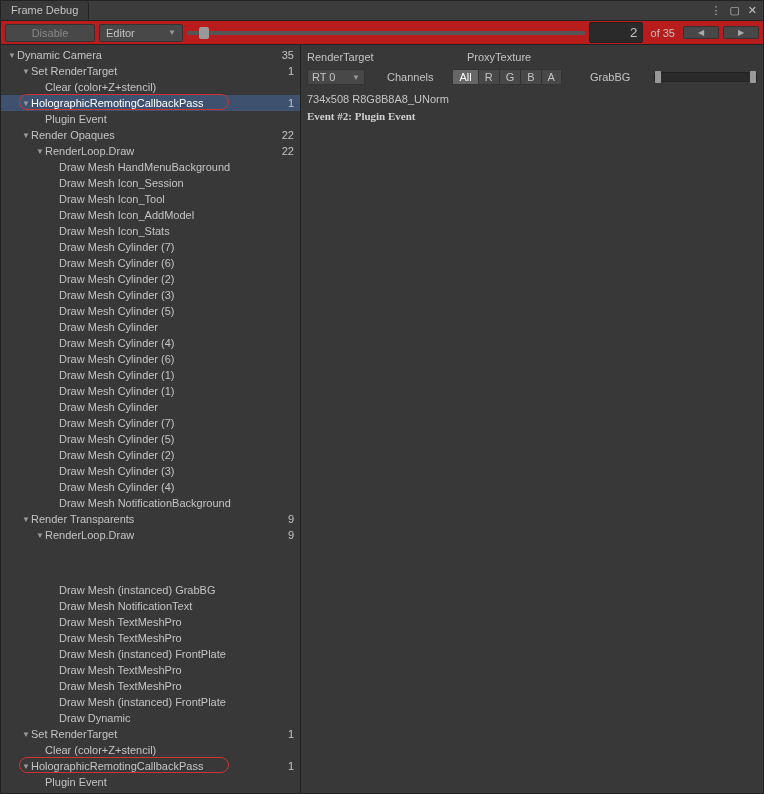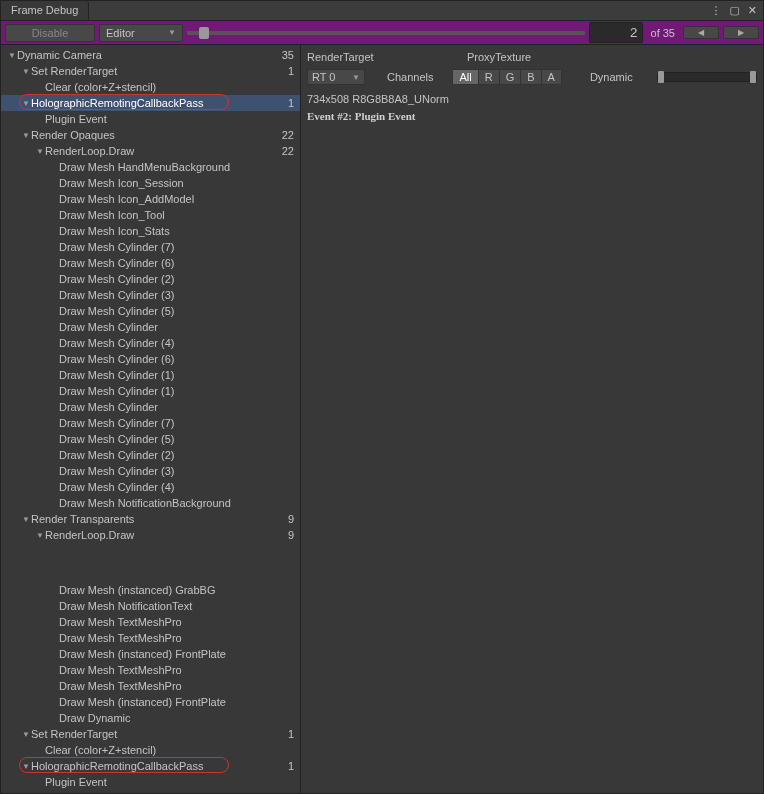--- a/index.html
+++ b/index.html
@@ -36,21 +36,21 @@
     text-align: right;
   }
   .tab-active { background: #383838; border-bottom: 1px solid #383838; }
   .spacer { flex: 1; }
   .win-icons { display: flex; align-items: center; gap: 8px; padding: 0 6px; }
   .win-icons span { font-size: 11px; color: #c4c4c4; cursor: default; }
   .toolbar {
     display: flex;
     align-items: center;
     height: 24px;
-    background: #701a75;
+    background: #b91c1c;
     border-bottom: 1px solid #222;
     padding: 0 4px;
     gap: 4px;
   }
   .btn-disable {
     width: 90px;
     text-align: center;
     padding: 2px 6px;
     color: #888;
     border: 1px solid #333;
@@ -282,25 +282,25 @@
         <div class="tree-row" style="padding-left: 48px;">
           <span class="tree-toggle"></span>
           <span class="label">Draw Mesh HandMenuBackground</span>
         </div>
         <div class="tree-row" style="padding-left: 48px;">
           <span class="tree-toggle"></span>
           <span class="label">Draw Mesh Icon_Session</span>
         </div>
         <div class="tree-row" style="padding-left: 48px;">
           <span class="tree-toggle"></span>
+          <span class="label">Draw Mesh Icon_Tool</span>
+        </div>
+        <div class="tree-row" style="padding-left: 48px;">
+          <span class="tree-toggle"></span>
           <span class="label">Draw Mesh Icon_AddModel</span>
-        </div>
-        <div class="tree-row" style="padding-left: 48px;">
-          <span class="tree-toggle"></span>
-          <span class="label">Draw Mesh Icon_Tool</span>
         </div>
         <div class="tree-row" style="padding-left: 48px;">
           <span class="tree-toggle"></span>
           <span class="label">Draw Mesh Icon_Stats</span>
         </div>
         <div class="tree-row" style="padding-left: 48px;">
           <span class="tree-toggle"></span>
           <span class="label">Draw Mesh Cylinder (7)</span>
         </div>
         <div class="tree-row" style="padding-left: 48px;">
@@ -445,21 +445,21 @@
           <span class="chev" style="font-size:8px;color:#999">▼</span>
         </div>
         <span style="margin-left:2px">Channels</span>
         <div class="chan-btns">
           <div class="chan-btn active">All</div>
           <div class="chan-btn">R</div>
           <div class="chan-btn">G</div>
           <div class="chan-btn">B</div>
           <div class="chan-btn">A</div>
         </div>
-        <span style="margin-left:8px">Dynamic</span>
+        <span style="margin-left:8px">GrabBG</span>
         <div class="levels-slider">
           <div class="levels-thumb-l"></div>
           <div class="levels-thumb-r"></div>
         </div>
       </div>
       <div class="detail-text">
         <div>734x508 R8G8B8A8_UNorm</div>
         <div class="bold">Event #2: Plugin Event</div>
       </div>
     </div>

